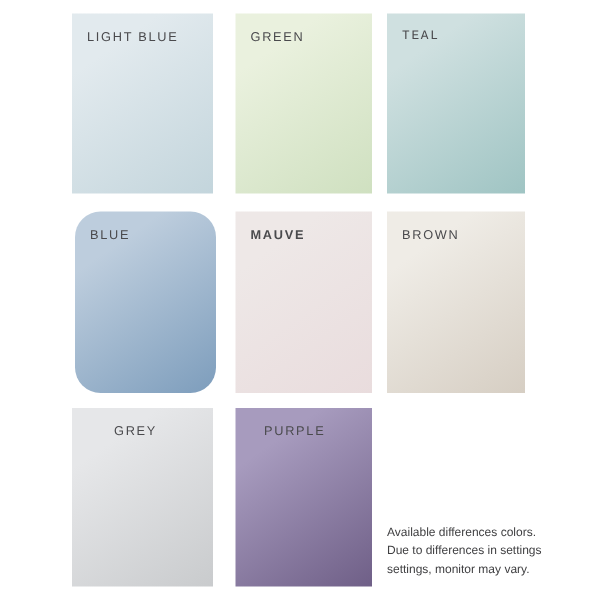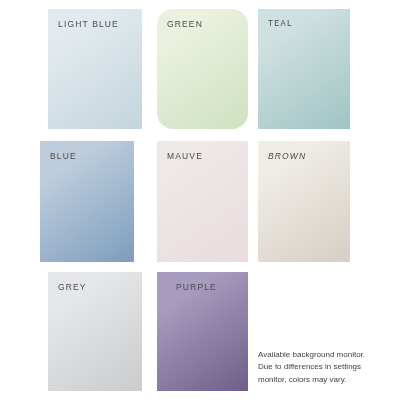--- a/index.html
+++ b/index.html
@@ -54,47 +54,47 @@
 </style>
 </head>
 <body>
 
 <div id="swatch-sheet" style="background: rgb(255, 255, 255);">
 
   <div class="swatch" style="left: 48px; top: 9px; width: 94px; height: 120px; background: linear-gradient(145deg, rgb(226, 234, 238) 0%, rgb(226, 234, 238) 22%, rgb(195, 213, 220) 100%);">
     <span class="swatch-label" style="color: rgb(74, 74, 77);">LIGHT BLUE</span>
   </div>
 
-  <div class="swatch" style="left: 157px; top: 9px; width: 91px; height: 120px; background: linear-gradient(145deg, rgb(234, 241, 222) 0%, rgb(234, 241, 222) 22%, rgb(207, 224, 192) 100%); border-radius: 16px;">
+  <div class="swatch" style="left: 157px; top: 9px; width: 91px; height: 120px; background: linear-gradient(145deg, rgb(234, 241, 222) 0%, rgb(234, 241, 222) 22%, rgb(207, 224, 192) 100%);">
     <span class="swatch-label" style="color: rgb(74, 74, 77);">GREEN</span>
   </div>
 
   <div class="swatch" style="left: 258px; top: 9px; width: 92px; height: 120px; background: linear-gradient(145deg, rgb(207, 224, 224) 0%, rgb(207, 224, 224) 22%, rgb(159, 196, 195) 100%);">
     <span class="swatch-label" style="color: rgb(74, 74, 77); font-family: Liberation Mono, monospace;">TEAL</span>
   </div>
 
-  <div class="swatch" style="left: 40px; top: 141px; width: 94px; height: 121px; background: linear-gradient(145deg, rgb(189, 205, 221) 0%, rgb(189, 205, 221) 22%, rgb(125, 157, 188) 100%);">
+  <div class="swatch" style="left: 50px; top: 141px; width: 94px; height: 121px; background: linear-gradient(145deg, rgb(189, 205, 221) 0%, rgb(189, 205, 221) 22%, rgb(125, 157, 188) 100%); border-radius: 17px;">
     <span class="swatch-label" style="color: rgb(74, 74, 77);">BLUE</span>
   </div>
 
   <div class="swatch" style="left: 157px; top: 141px; width: 91px; height: 121px; background: linear-gradient(145deg, rgb(238, 232, 231) 0%, rgb(238, 232, 231) 22%, rgb(233, 220, 221) 100%);">
-    <span class="swatch-label" style="color: rgb(74, 74, 77);">MAUVE</span>
+    <span class="swatch-label" style="color: rgb(74, 74, 77); font-weight: bold;">MAUVE</span>
   </div>
 
-  <div class="swatch" style="left: 258px; top: 141px; width: 92px; height: 121px; background: linear-gradient(145deg, rgb(239, 236, 230) 0%, rgb(239, 236, 230) 22%, rgb(214, 206, 195) 100%); font-style: italic;">
+  <div class="swatch" style="left: 258px; top: 141px; width: 92px; height: 121px; background: linear-gradient(145deg, rgb(239, 236, 230) 0%, rgb(239, 236, 230) 22%, rgb(214, 206, 195) 100%);">
     <span class="swatch-label" style="color: rgb(74, 74, 77);">BROWN</span>
   </div>
 
   <div class="swatch" style="left: 48px; top: 272px; width: 94px; height: 119px; background: linear-gradient(145deg, rgb(230, 231, 233) 0%, rgb(230, 231, 233) 22%, rgb(201, 203, 205) 100%);">
-    <span class="swatch-label" style="color: rgb(74, 74, 77);">GREY</span>
+    <span class="swatch-label" style="color: rgb(74, 74, 77); margin-left: 18px;">GREY</span>
   </div>
 
   <div class="swatch" style="left: 157px; top: 272px; width: 91px; height: 119px; background: linear-gradient(145deg, rgb(167, 155, 190) 0%, rgb(167, 155, 190) 22%, rgb(111, 95, 135) 100%);">
     <span class="swatch-label" style="color: rgb(74, 74, 77); padding-left: 19px;">PURPLE</span>
   </div>
 
   <div id="caption-block">
-    <span class="caption-line" style="color: rgb(63, 63, 65);">Available background monitor.</span>
+    <span class="caption-line" style="color: rgb(63, 63, 65);">Available differences colors.</span>
     <span class="caption-line" style="color: rgb(63, 63, 65);">Due to differences in settings</span>
-    <span class="caption-line" style="color: rgb(63, 63, 65);">monitor, colors may vary.</span>
+    <span class="caption-line" style="color: rgb(63, 63, 65);">settings, monitor may vary.</span>
   </div>
 
 </div>
 
 </body></html>

